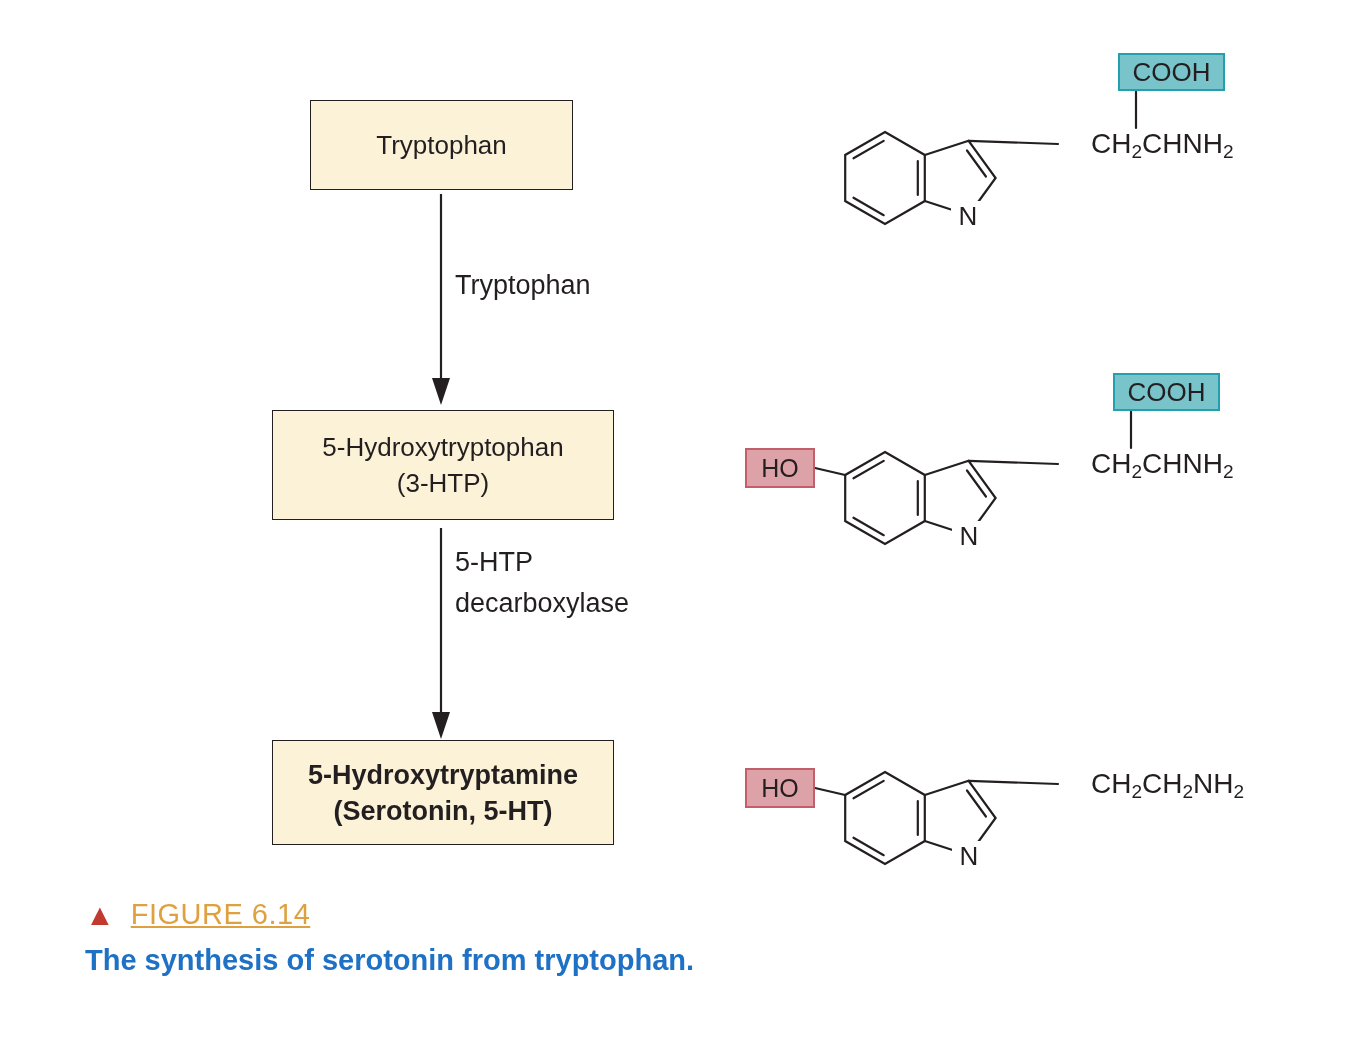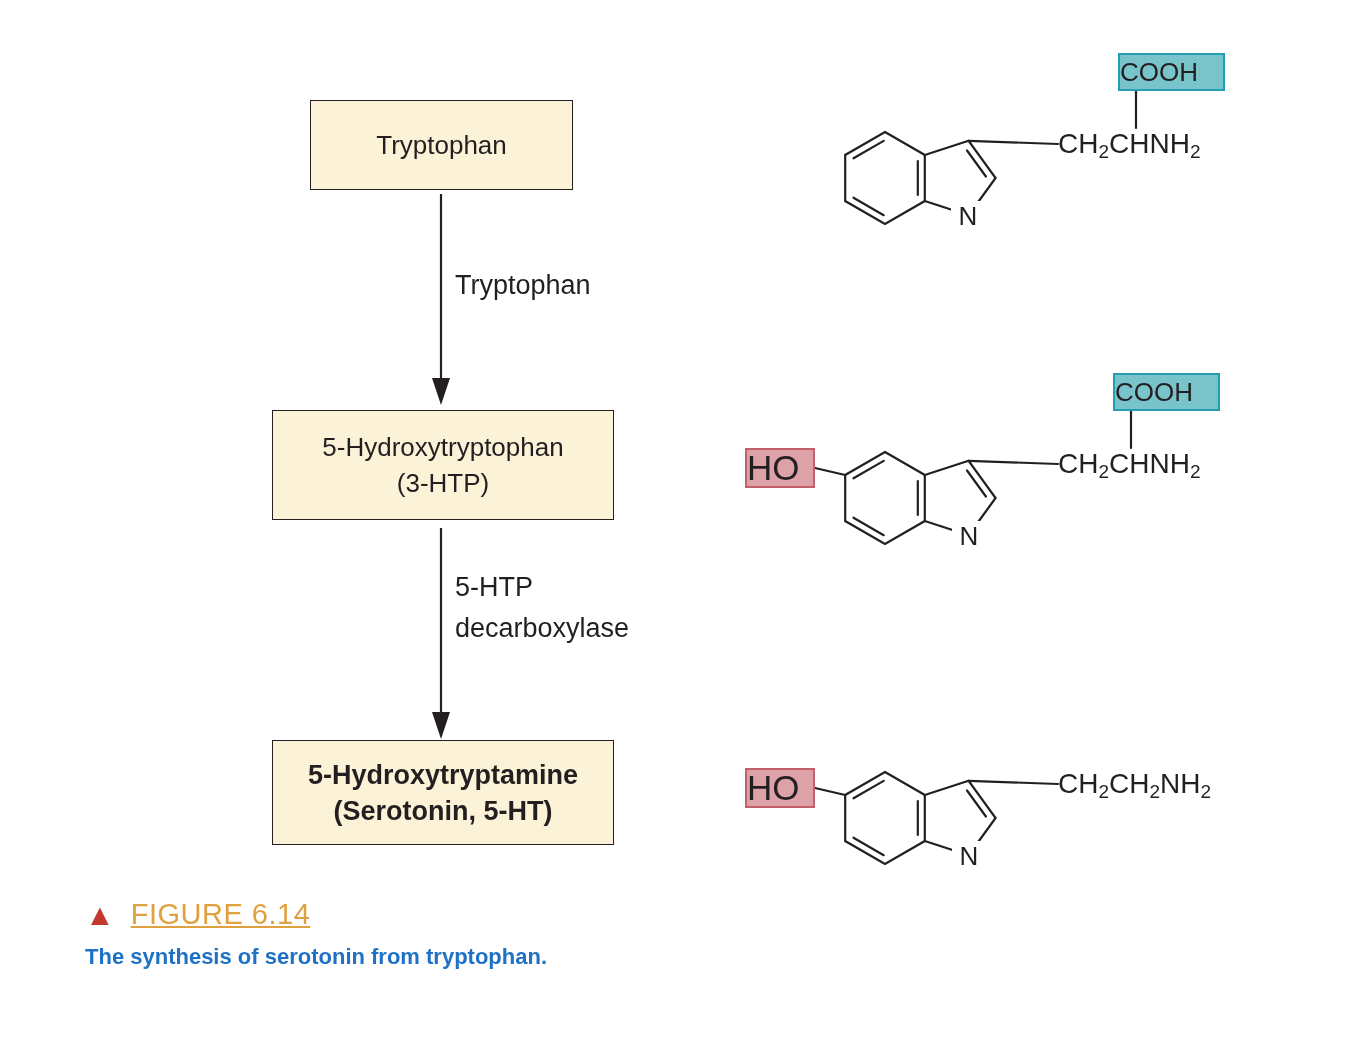--- a/index.html
+++ b/index.html
@@ -32,48 +32,50 @@
   }
   .flow-box.bold { font-weight: bold; font-size: 27px; }
 
   .enzyme-label { font-size: 27px; line-height: 41px; }
 
   
   .chem-text {
     font-size: 28px;
     line-height: 36px;
     white-space: nowrap;
+    margin-left: 33px;
   }
   .chem-text sub {
     font-size: 68%;
     line-height: 0;
     vertical-align: -0.28em;
   }
   .tag-box {
     display: flex;
     align-items: center;
+    justify-content: center;
     font-size: 26px;
   }
   .cooh { background: var(--cooh-fill, #79C3CB); border: 2px solid var(--cooh-border, #23A0AE); }
-  .ho   { background: var(--ho-fill, #DCA2A8);   border: 2px solid var(--ho-border, #C25F6B); font-size: 35px; }
+  .ho   { background: var(--ho-fill, #DCA2A8);   border: 2px solid var(--ho-border, #C25F6B); font-size: 25px; }
   .n-label {
     font-size: 26px;
     width: 34px;
     text-align: center;
     background: #fff;
   }
 
   svg .bond { stroke: var(--bond, #231F20); stroke-width: 2.2; fill: none; stroke-linecap: round; }
   svg .head { fill: var(--bond, #231F20); stroke: none; }
 
   
   .caption-row { display: flex; align-items: center; }
   .triangle-icon { color: var(--triangle, #C23A2F); font-size: 30px; margin-right: 16px; line-height: 30px; }
   .caption-figure { font-size: 29px; color: var(--figure-label, #DFA13F); letter-spacing: 0.5px; text-decoration: underline; }
-  .caption-title  { font-size: 22px; font-weight: bold; color: var(--title, #1F71C6); }
+  .caption-title  { font-size: 29px; font-weight: bold; color: var(--title, #1F71C6); }
 </style>
 </head>
 <body>
 
 <svg width="0" height="0" style="position:absolute" aria-hidden="true">
   <defs>
     <g id="indole-ring">
 
       <path class="bond" d="M80,54 L119.8,77 L119.8,123 L80,146 L40.2,123 L40.2,77 Z"></path>
 
@@ -102,21 +104,21 @@
   <div class="flow-box abs" style="left:272px; top:410px; width:342px; height:110px;">
     <div>5-Hydroxytryptophan</div>
     <div>(3-HTP)</div>
   </div>
 
   <svg class="abs" style="left:428px; top:528px;" width="26" height="212">
     <line class="bond" x1="13" y1="0" x2="13" y2="188"></line>
     <polygon class="head" points="4,184 22,184 13,211"></polygon>
   </svg>
 
-  <div class="enzyme-label abs" style="left:455px; top:567px;">
+  <div class="enzyme-label abs" style="left:455px; top:542px;">
     <div>5-HTP</div>
     <div>decarboxylase</div>
   </div>
 
   <div class="flow-box bold abs" style="left:272px; top:740px; width:342px; height:105px;">
     <div>5-Hydroxytryptamine</div>
     <div>(Serotonin, 5-HT)</div>
   </div>
 
   <div class="abs" style="left:805px; top:38px; width:520px; height:235px;">

